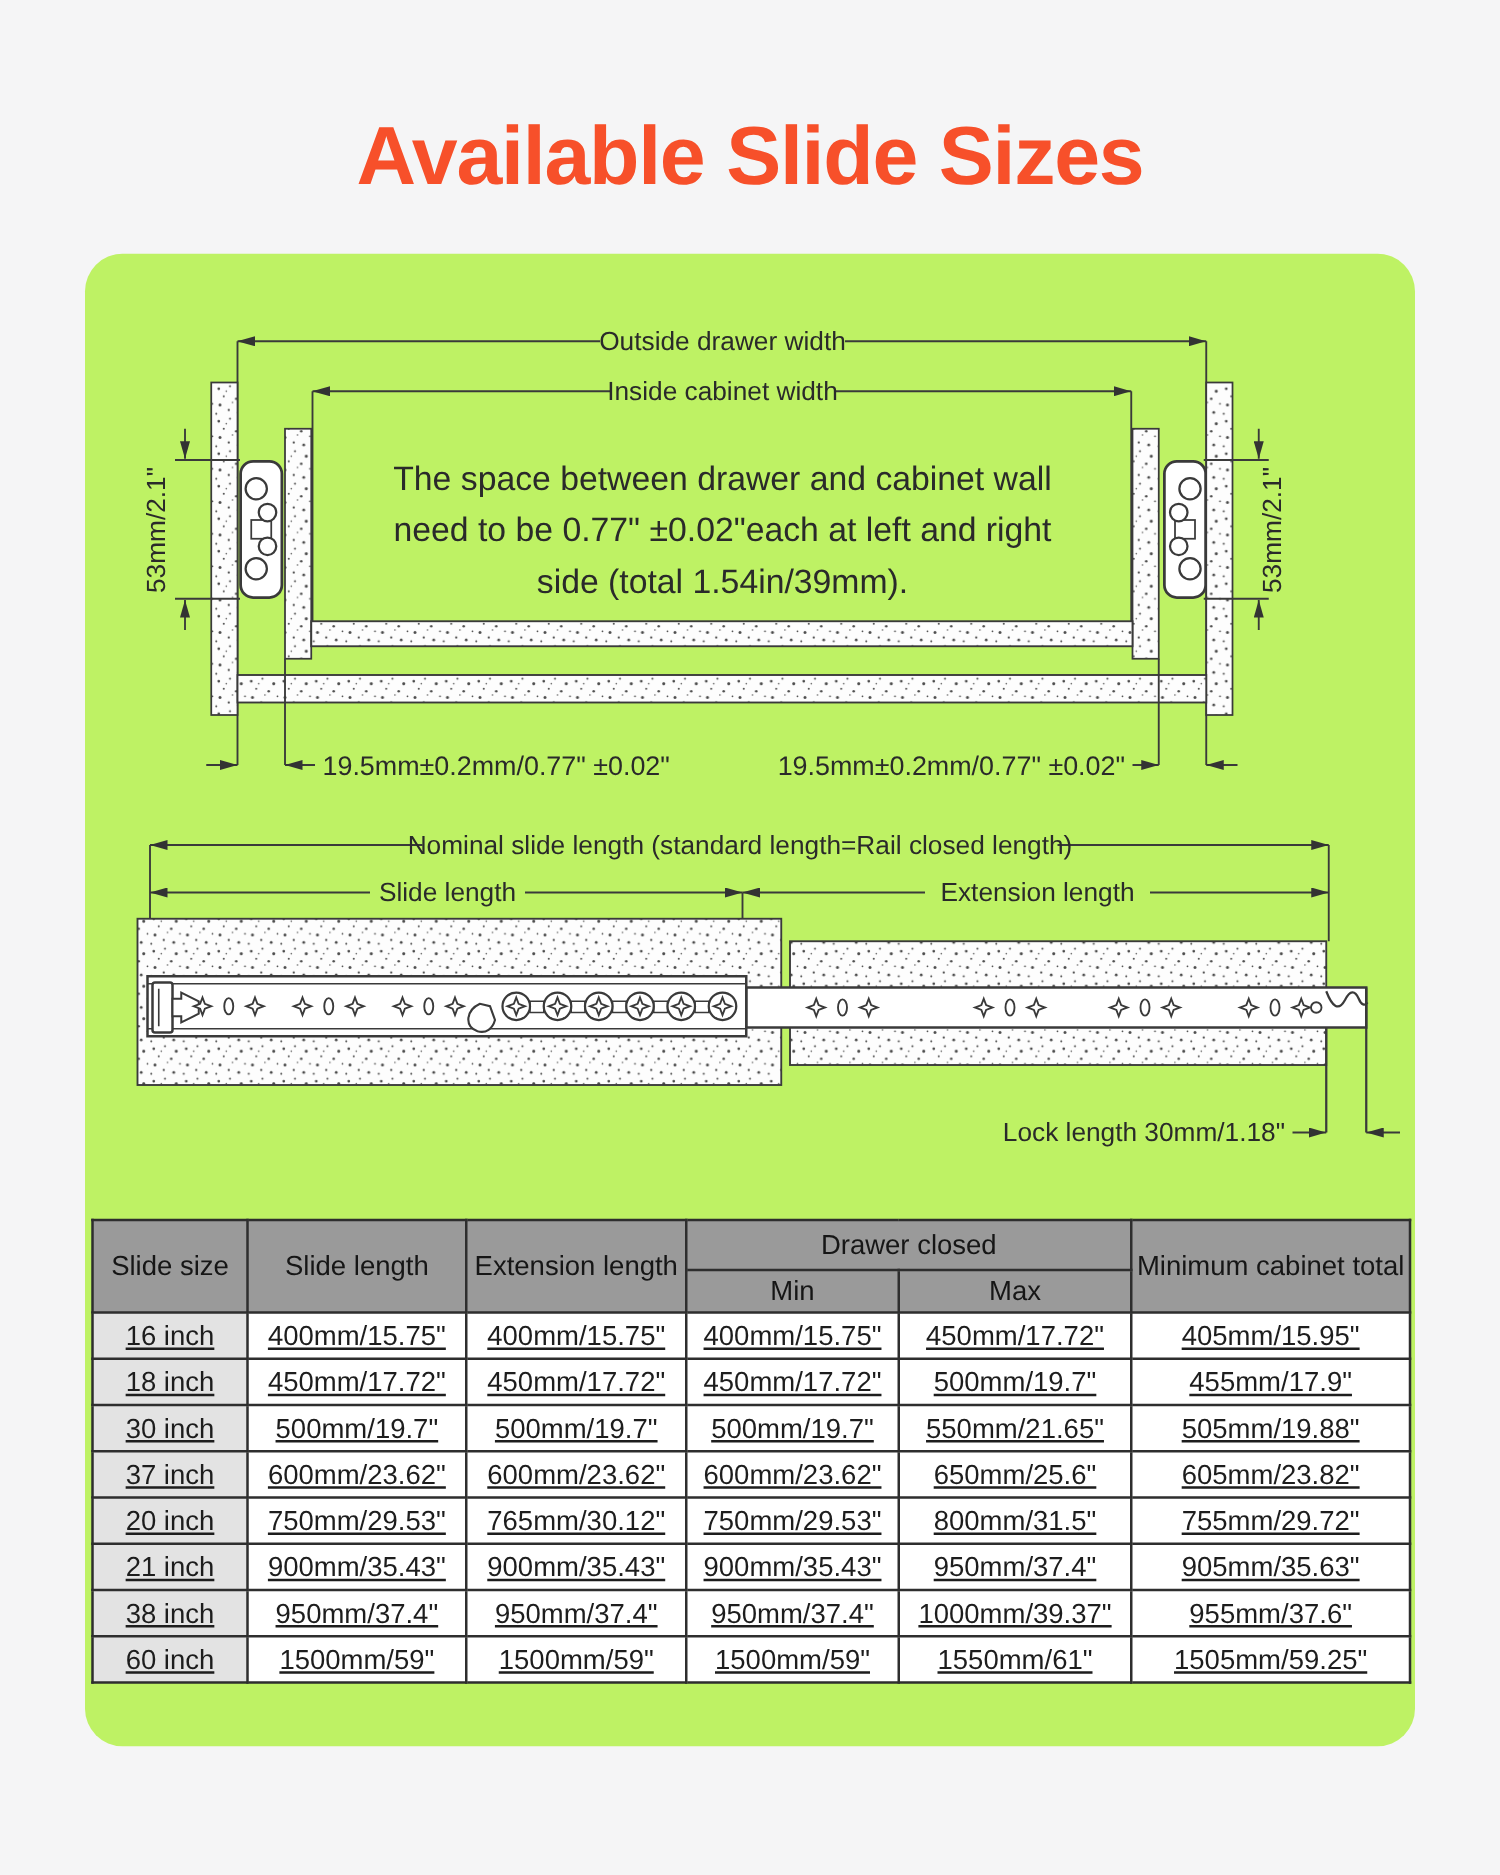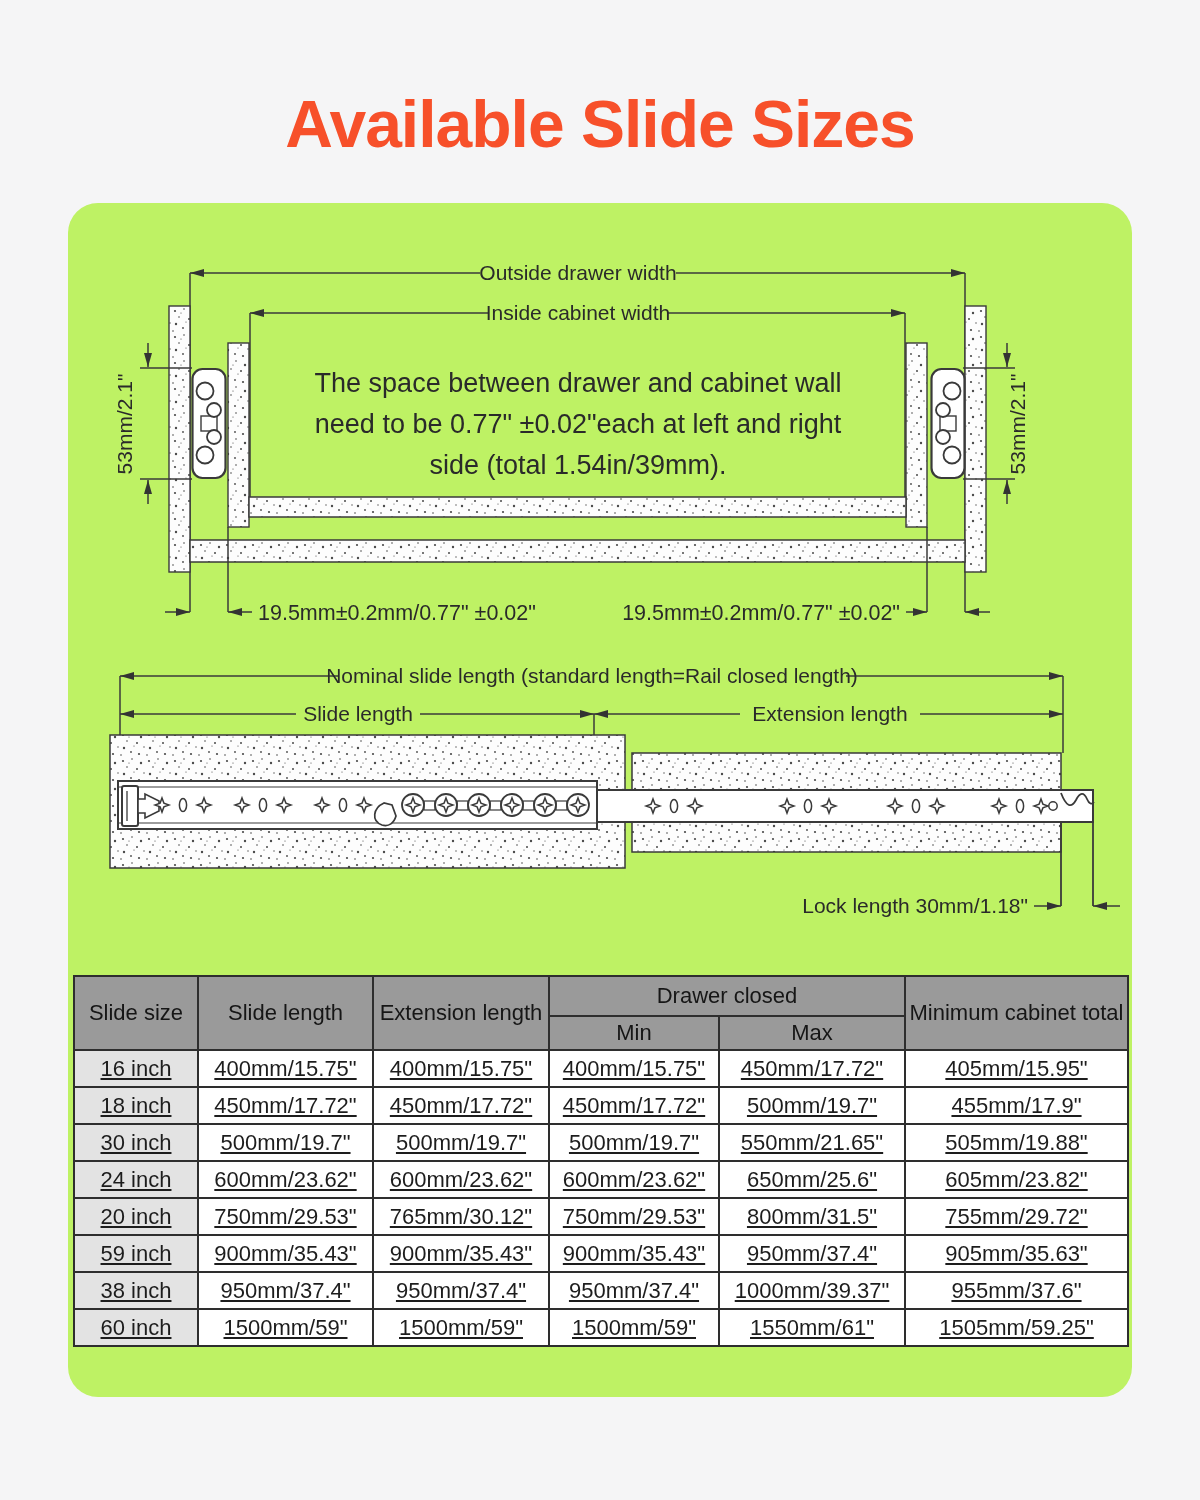--- a/index.html
+++ b/index.html
@@ -281,37 +281,37 @@
         </tr>
         <tr>
           <td class="rowlabel">30 inch</td>
           <td>500mm/19.7"</td>
           <td>500mm/19.7"</td>
           <td>500mm/19.7"</td>
           <td>550mm/21.65"</td>
           <td>505mm/19.88"</td>
         </tr>
         <tr>
-          <td class="rowlabel">24 inch</td>
+          <td class="rowlabel">37 inch</td>
           <td>600mm/23.62"</td>
           <td>600mm/23.62"</td>
           <td>600mm/23.62"</td>
           <td>650mm/25.6"</td>
           <td>605mm/23.82"</td>
         </tr>
         <tr>
           <td class="rowlabel">20 inch</td>
           <td>750mm/29.53"</td>
           <td>765mm/30.12"</td>
           <td>750mm/29.53"</td>
           <td>800mm/31.5"</td>
           <td>755mm/29.72"</td>
         </tr>
         <tr>
-          <td class="rowlabel">59 inch</td>
+          <td class="rowlabel">21 inch</td>
           <td>900mm/35.43"</td>
           <td>900mm/35.43"</td>
           <td>900mm/35.43"</td>
           <td>950mm/37.4"</td>
           <td>905mm/35.63"</td>
         </tr>
         <tr>
           <td class="rowlabel">38 inch</td>
           <td>950mm/37.4"</td>
           <td>950mm/37.4"</td>

